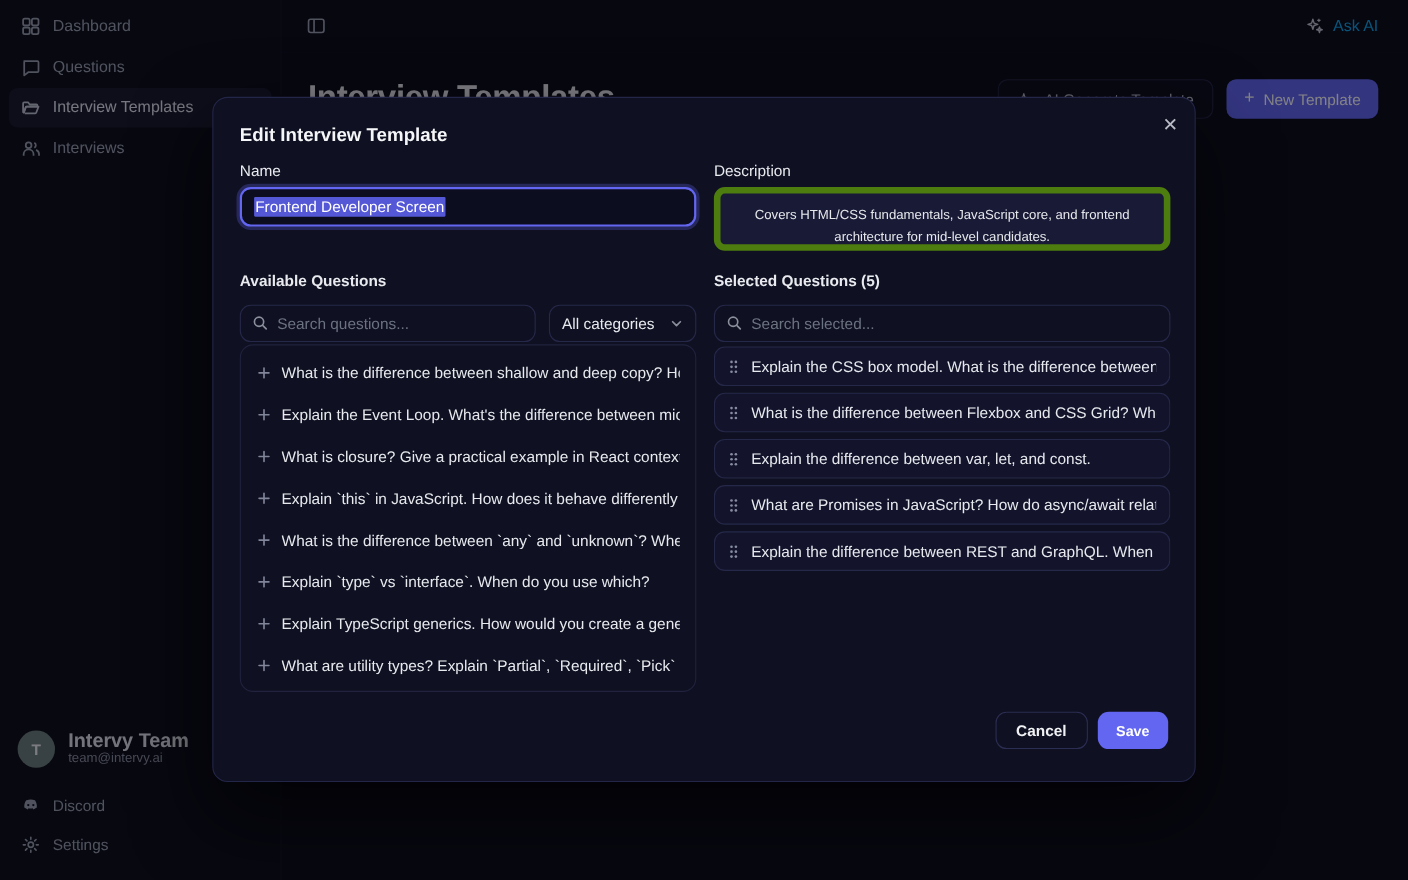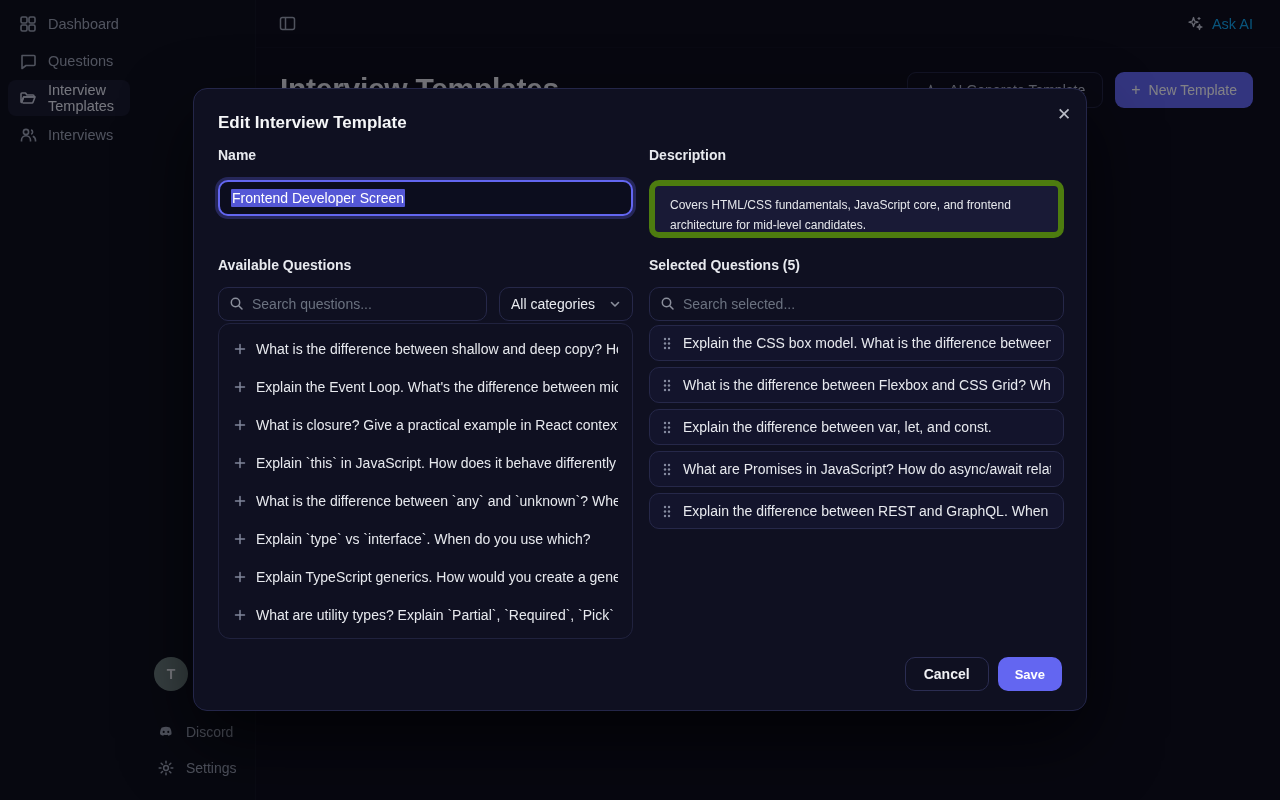--- a/index.html
+++ b/index.html
@@ -7,21 +7,21 @@
   body {
     font-family:"Liberation Sans","DejaVu Sans",sans-serif;
     background:#0a0a12; color:#e5e7eb; font-size:14px; position:relative;
   }
   svg { display:block; }
 
   
   .sidebar {
     position:absolute; left:0; top:0; bottom:0; width:256px;
     background:#0b0c13; border-right:1px solid #17182295;
-    display:flex; z-index:1;
+    display:flex; flex-direction:column; z-index:1;
   }
   .nav { padding:6px 8px; display:flex; flex-direction:column; gap:1px; }
   .nav-item {
     display:flex; align-items:center; gap:11px; height:36px; padding:0 11px;
     border-radius:8px; color:#9ca3af; cursor:pointer;
   }
   .nav-item .lbl { font-size:14.5px; }
   .nav-item.active { background:#161826; color:#e7e9ee; }
   .sidebar-bottom { margin-top:auto; padding:8px 8px 14px 8px; }
   .user-row { display:flex; align-items:center; gap:12px; padding:8px 8px 16px 8px; }
@@ -71,22 +71,22 @@
     padding:24px 24px 20px 24px;
   }
   .modal-title { font-size:17px; font-weight:bold; color:#f5f6f8; margin-bottom:14px; }
   .modal-close {
     position:absolute; top:103px; left:1053px; width:22px; height:22px;
     color:#b9bcc6; font-size:17px; display:flex; align-items:center; justify-content:center;
     cursor:pointer; z-index:11; background:none; border:none;
     font-family:"Liberation Sans","DejaVu Sans",sans-serif;
   }
   .modal-grid { display:grid; grid-template-columns:415px 415px; column-gap:16px; }
-  .field-label { font-size:14px; font-weight:bold; color:#e8eaef; height:17px; margin-bottom:16px; }
-  .row-fields { height:58px; margin-bottom:19px; }
+  .field-label { font-size:14px; font-weight:normal; color:#e8eaef; height:17px; margin-bottom:6px; }
+  .row-fields { height:58px; margin-bottom:19px;text-align:center; }
   .name-input {
     height:36px; border:2px solid #6366f1; border-radius:10px; background:#0c0d1e;
     box-shadow:0 0 0 3px rgba(99,102,241,.28);
     display:flex; align-items:center; padding:0 11px; font-size:14px; color:#fff;
     overflow:hidden; white-space:nowrap;
   }
   .name-input .sel { background:#5457d6; padding:1px 1px; border-radius:1px; }
   .desc-box {
     height:58px; border:6px solid #4d7c0f; border-radius:10px; background:#191a36;
     padding:9px 15px; font-size:12px; color:#e5e7eb; line-height:20px; overflow:hidden;

